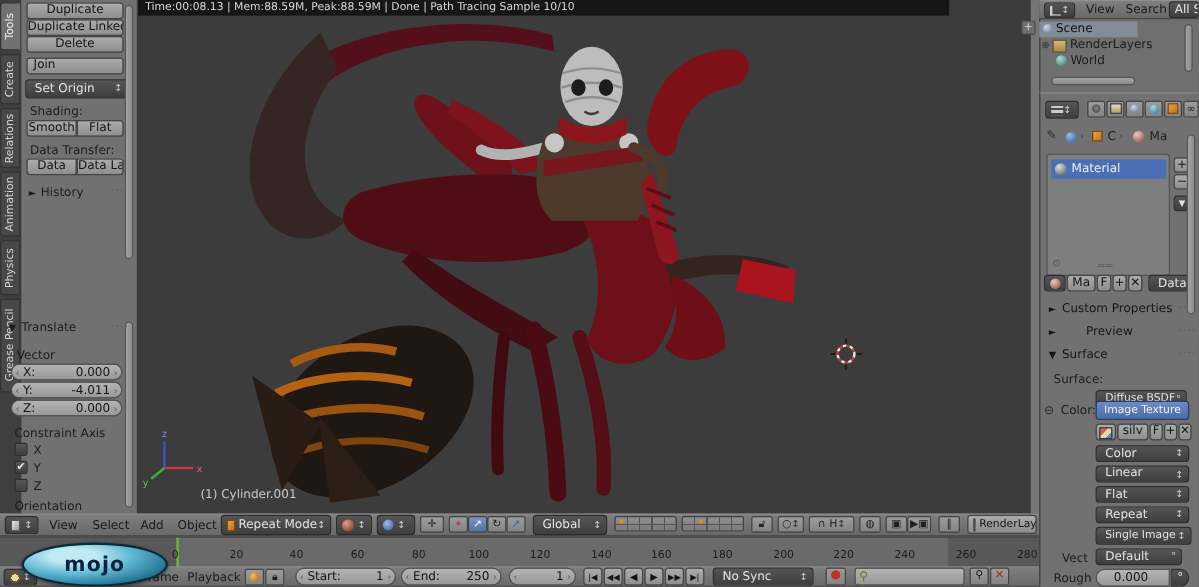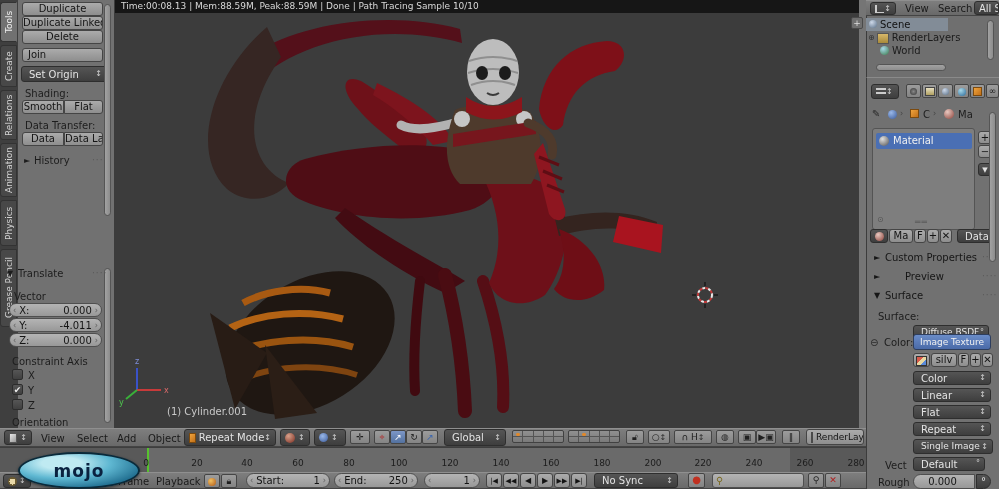--- a/index.html
+++ b/index.html
@@ -122,21 +122,21 @@
 <span class="r lbl" style="left:12px;top:356px;">Constraint Axis</span>
 <div class="r check" style="left:12px;top:369px;"></div>
 <span class="r lbl" style="left:28px;top:370px;">X</span>
 <div class="r check" style="left:12px;top:384px;"><span>✔</span></div>
 <span class="r lbl" style="left:28px;top:385px;">Y</span>
 <div class="r check" style="left:12px;top:399px;"></div>
 <span class="r lbl" style="left:28px;top:400px;">Z</span>
 <span class="r lbl" style="left:12px;top:417px;">Orientation</span>
 
 <div class="r" style="left:115px;top:0;width:744px;height:428px;background:#3c3c3c;">
-  <div class="r" style="left:0;top:0;width:744px;height:13px;background:#161616;color:#d9d9d9;font-size:9px;line-height:13px;padding-left:6px;"><span>Time:00:08.13 | Mem:88.59M, Peak:88.59M | Done | Path Tracing Sample 10/10</span></div>
+  <div class="r" style="left:0;top:0;width:676px;height:13px;background:#161616;color:#d9d9d9;font-size:9px;line-height:13px;padding-left:6px;"><span>Time:00:08.13 | Mem:88.59M, Peak:88.59M | Done | Path Tracing Sample 10/10</span></div>
   <svg width="744" height="414" viewBox="0 0 744 414" style="position:absolute;left:0;top:13px;">
     <path d="M120,58 C155,14 265,-6 345,16 L347,30 C268,8 180,28 138,72 Z" fill="#54101a"></path>
     <path d="M152,14 C96,62 74,140 112,176 C133,193 160,186 174,170 C140,158 120,110 166,44 Z" fill="#362623"></path>
     <path d="M243,96 C224,76 228,60 246,68 C272,84 300,104 311,124 C315,138 301,144 288,136 C270,122 252,108 243,96 Z" fill="#6e1119"></path>
     <path d="M262,70 C300,88 330,110 338,128 L318,132 C300,112 276,92 258,82 Z" fill="#7d141d"></path>
     <path d="M424,96 C428,54 456,30 492,28 C512,28 514,48 500,58 C470,62 452,82 448,112 C440,124 427,113 424,96 Z" fill="#7e1018"></path>
     <path d="M190,146 C262,126 352,128 382,150 C392,166 382,188 355,197 C298,212 228,206 184,186 C163,175 169,152 190,146 Z" fill="#4f0d15"></path>
     <path d="M230,195 C280,230 330,255 350,268 L330,280 C290,262 245,232 220,205 Z" fill="#430b12"></path>
     <ellipse cx="195" cy="330" rx="92" ry="62" transform="rotate(-32 195 330)" fill="#1f1712"></ellipse>
     <path d="M128,290 C150,278 185,272 215,280" stroke="#a85a12" stroke-width="7" fill="none"></path>
@@ -393,21 +393,21 @@
   <span style="display:block;width:9px;height:8px;margin:0 auto;background:linear-gradient(135deg,#d85a4a 0 40%,#e8d8a0 40% 70%,#5a8ad8 70%);border:1px solid #333;"></span>
 </div>
 <div class="r btn" style="left:931px;top:353px;width:26px;height:14px;">silv</div>
 <div class="r btn" style="left:958px;top:353px;width:11px;height:14px;">F</div>
 <div class="r btn" style="left:970px;top:353px;width:11px;height:14px;">+</div>
 <div class="r btn" style="left:982px;top:353px;width:11px;height:14px;">✕</div>
 <div class="r bdk dd" style="left:913px;top:371px;width:78px;height:14px;">
   <span class="tx">Color</span>
     <span class="ud">↕</span>
 </div>
-<div class="r bdk dd" style="left:913px;top:388px;width:78px;height:14px;">
+<div class="r bdk dd" style="left:913px;top:388px;width:78px;height:14px;align-items:flex-end;">
   <span class="tx">Linear</span>
     <span class="ud">↕</span>
 </div>
 <div class="r bdk dd" style="left:913px;top:405px;width:78px;height:14px;">
   <span class="tx">Flat</span>
     <span class="ud">↕</span>
 </div>
 <div class="r bdk dd" style="left:913px;top:422px;width:78px;height:14px;">
   <span class="tx">Repeat</span>
     <span class="ud">↕</span>

